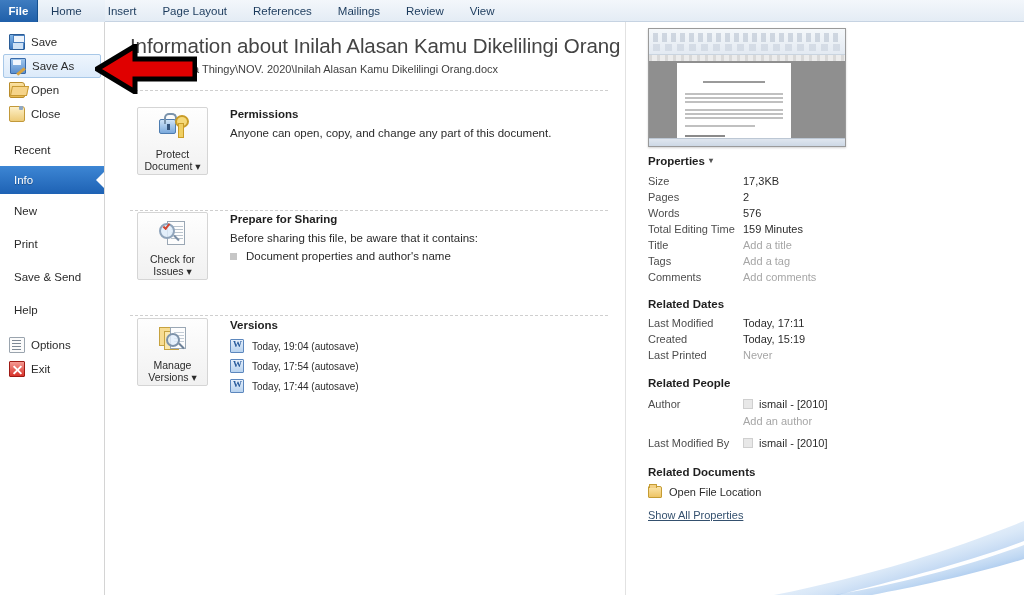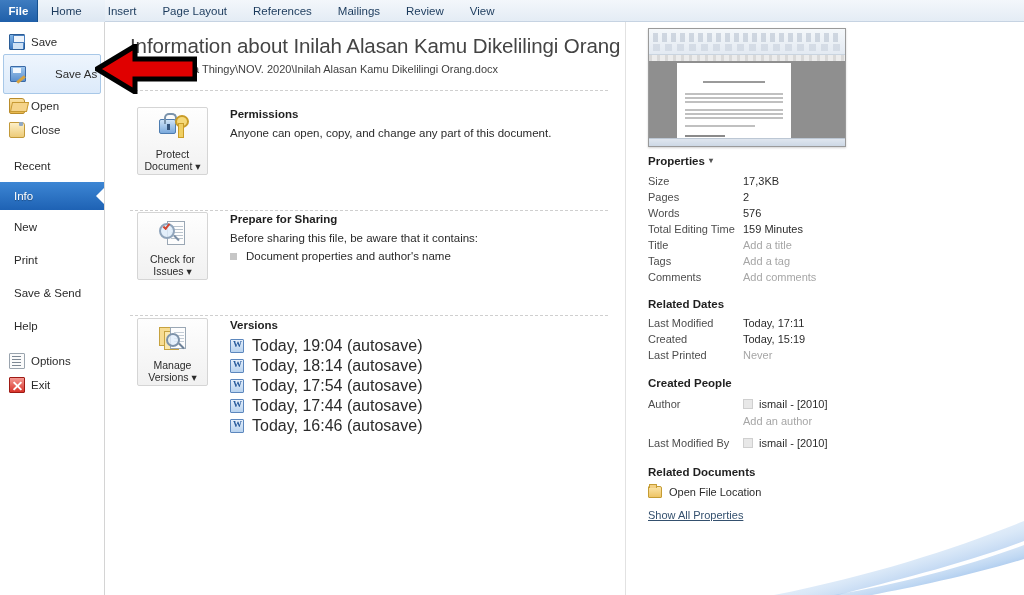--- a/index.html
+++ b/index.html
@@ -52,21 +52,21 @@
   }
   .nav-item.sel .nav-label { text-shadow: 0 1px 1px rgba(0,0,0,.35); }
   .nav-item.sel::after {
     content:""; position:absolute; right:0; top:50%; transform: translateY(-50%);
     width:0; height:0; border-top: 8px solid transparent;
     border-bottom: 8px solid transparent; border-right: 8px solid #ffffff;
   }
   .nav-item.hover {
     background: linear-gradient(#eef5fd, #dceafa);
     border: 1px solid #a8c8e8; border-radius: 2px;
-    margin: 0 3px; padding-left: 6px; height: 40px; gap: 23px;
+    margin: 0 3px; padding-left: 6px; height: 24px;
   }
   .nav-sep { height: 7px; }
 
   
   .sicon { width: 16px; height: 16px; margin-right: 6px; position: relative; flex: 0 0 16px; }
   .ic-save { background: linear-gradient(#7fb4e6,#3d78c0); border:1px solid #2a5c96; border-radius:1px; }
   .ic-save::before { content:""; position:absolute; left:3px; top:0px; width:10px; height:6px; background:#eef4fb; border:1px solid #4a7fbe; }
   .ic-save::after { content:""; position:absolute; left:3px; bottom:0px; width:10px; height:6px; background:#cfe2f6; }
   .ic-saveas { background: linear-gradient(#9fc6ec,#5b8fce); border:1px solid #3a6aa8; border-radius:1px; }
   .ic-saveas::before { content:""; position:absolute; left:2px; top:1px; width:8px; height:5px; background:#f2f7fd; }
@@ -166,21 +166,21 @@
     position:absolute; left: 100px; top: 1px; font-size: 11.5px; font-weight: bold; color: #1f1f1f;
   }
   .sec-body {
     position:absolute; left: 100px; top: 18px; font-size: 11.5px; color: #2b2b2b; line-height: 16px;
   }
   .bullet-row { display:flex; align-items: center; margin-top: 2px; }
   .bullet-sq { width: 7px; height: 7px; background:#c6c6c6; margin-right: 9px; flex:0 0 7px; }
 
   
   .ver-list { position:absolute; left: 100px; top: 18px; }
-  .ver-row { display:flex; align-items:center; height: 20px; font-size: 16px; color:#2b2b2b; cursor: default; }
+  .ver-row { display:flex; align-items:center; height: 20px; font-size: 10px; color:#2b2b2b; cursor: default; }
   .ic-word { width: 14px; height: 14px; margin-right: 8px; flex:0 0 14px; position:relative;
     background: linear-gradient(#e6f0fb,#b7d2ee); border:1px solid #5c87bd; border-radius:1px; }
   .ic-word::before { content:"W"; position:absolute; left:2px; top:-1px; font-size:9px;
     font-weight:bold; color:#2a5c9c; font-family:"Liberation Serif", serif; }
 
   
   .rightpane { position: absolute; left: 537px; top: 0; width: 381px; height: 573px; }
   .thumb {
     position:absolute; left: 5px; top: 6px; width: 198px; height: 119px;
     background: #ffffff; border: 1px solid #9a9a9a; box-shadow: 0 1px 2px rgba(0,0,0,.18);
@@ -385,33 +385,25 @@
         </span>
       </div>
       <div class="sec-title">Versions</div>
       <div class="ver-list">
         <div class="ver-row">
           <span class="ic-word"></span>
           <span class="ver-label">Today, 19:04 (autosave)</span>
         </div>
         <div class="ver-row">
           <span class="ic-word"></span>
-          <span class="ver-label">Today, 18:14 (autosave)</span>
-        </div>
-        <div class="ver-row">
-          <span class="ic-word"></span>
           <span class="ver-label">Today, 17:54 (autosave)</span>
         </div>
         <div class="ver-row">
           <span class="ic-word"></span>
           <span class="ver-label">Today, 17:44 (autosave)</span>
-        </div>
-        <div class="ver-row">
-          <span class="ic-word"></span>
-          <span class="ver-label">Today, 16:46 (autosave)</span>
         </div>
       </div>
     </div>
 
     <div class="rightpane">
 
       <div class="thumb">
         <div class="thumb-ribbon"></div>
         <div class="thumb-ruler"></div>
         <div class="thumb-canvas">
@@ -476,21 +468,21 @@
       <div class="prop-row" style="left:5px; top:311px;">
         <span class="prop-key">Created</span>
         <span class="prop-val">Today, 15:19</span>
       </div>
       <div class="prop-row" style="left:5px; top:327px;">
         <span class="prop-key">Last Printed</span>
         <span class="prop-val muted">Never</span>
       </div>
 
       <div class="prop-head" style="left:5px; top:355px;">
-        <span>Created People</span>
+        <span>Related People</span>
       </div>
       <div class="prop-row" style="left:5px; top:376px;">
         <span class="prop-key">Author</span>
         <span class="prop-val chip">
           <span class="chip-box"></span>
           <span>ismail - [2010]</span>
         </span>
       </div>
       <div class="prop-row" style="left:5px; top:393px;">
         <span class="prop-val muted">Add an author</span>

